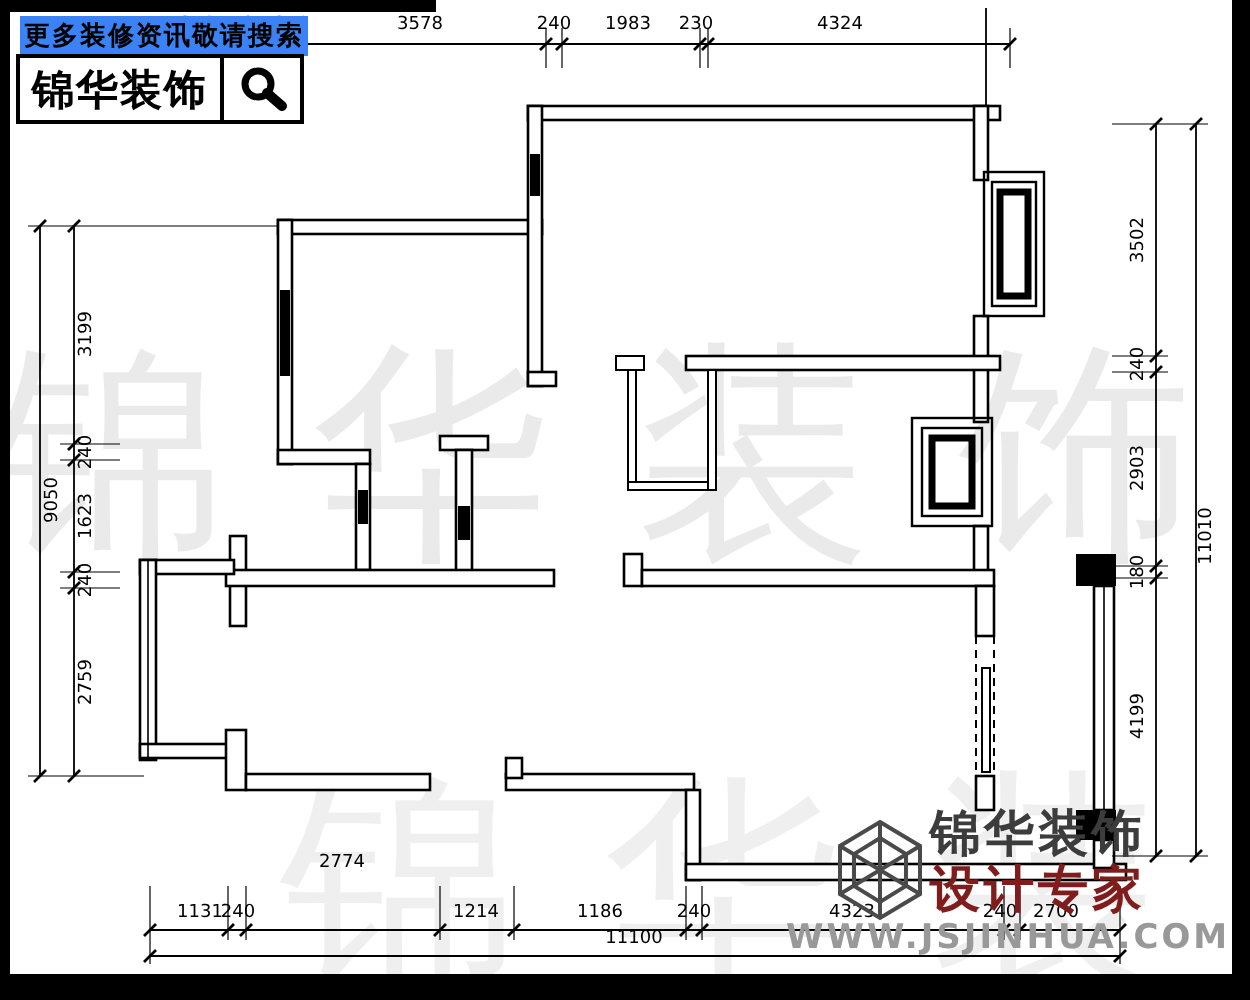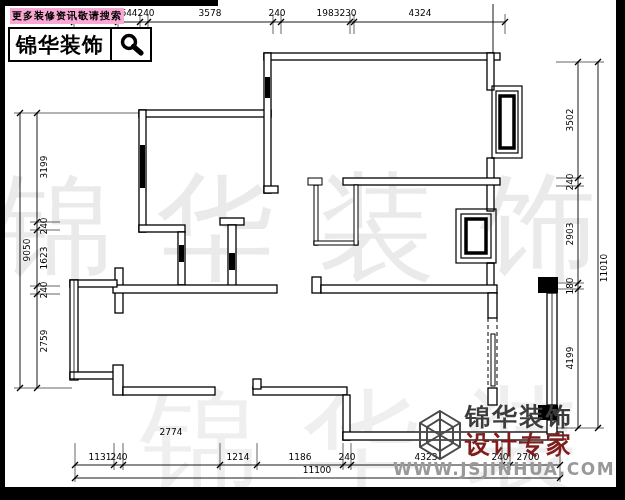--- a/index.html
+++ b/index.html
@@ -7,22 +7,22 @@
          font-family:"DejaVu Sans","Liberation Sans",sans-serif;}
   .plan-svg{position:absolute;left:0;top:0;}
   
   .wm{position:absolute;font-size:118px;letter-spacing:44px;white-space:nowrap;
       color:#000;opacity:0.08;font-family:"DejaVu Sans",sans-serif;pointer-events:none;line-height:1;}
   
   .dim{position:absolute;font-size:9px;color:#000;white-space:nowrap;
        transform:translate(-50%,-50%);line-height:1;}
   .dim.v{transform:translate(-50%,-50%) rotate(-90deg);}
   
-  .tagline{position:absolute;left:10px;top:8px;font-size:10px;font-weight:bold;color:#000;
-           letter-spacing:1px;background:#f9a8d4;padding:1px 2px;}
+  .tagline{position:absolute;left:10px;top:8px;font-size:13px;font-weight:bold;color:#000;
+           letter-spacing:1px;background:#3b82f6;padding:1px 2px;}
   .brandbox{position:absolute;left:8px;top:27px;width:144px;height:35px;border:2px solid #000;
             background:#fff;display:flex;align-items:stretch;box-sizing:border-box;}
   .brandbox .btxt{flex:1;display:flex;align-items:center;justify-content:center;
                   font-size:21px;font-weight:bold;letter-spacing:1px;border-right:2px solid #000;}
   .brandbox .bicon{width:38px;display:flex;align-items:center;justify-content:center;}
   
   .blogo{position:absolute;right:8px;bottom:18px;width:200px;height:75px;}
   .blogo .hex{position:absolute;left:0;top:2px;}
   .blogo .t1{position:absolute;left:48px;top:-4px;font-size:25px;font-weight:bold;color:#3c3c3c;letter-spacing:2px;line-height:1.1;}
   .blogo .t2{position:absolute;left:48px;top:24px;font-size:25px;font-weight:bold;color:#7f1d1d;letter-spacing:2px;line-height:1.1;}
@@ -130,21 +130,21 @@
                M575 65L581 59 M575 181L581 175 M575 189L581 183 M575 286L581 280 M575 292L581 286 M575 431L581 425
                M595 65L601 59 M595 431L601 425"></path>
     </g>
   </svg>
 
   <span class="dim" style="left:96px;top:13px">1248</span>
   <span class="dim" style="left:129px;top:13px">644</span>
   <span class="dim" style="left:146px;top:13px">240</span>
   <span class="dim" style="left:210px;top:13px">3578</span>
   <span class="dim" style="left:277px;top:13px">240</span>
-  <span class="dim" style="left:328px;top:13px">1983</span>
+  <span class="dim" style="left:314px;top:13px">1983</span>
   <span class="dim" style="left:348px;top:13px">230</span>
   <span class="dim" style="left:420px;top:13px">4324</span>
 
   <span class="dim" style="left:100px;top:457px">1131</span>
   <span class="dim" style="left:119px;top:457px">240</span>
   <span class="dim" style="left:171px;top:432px">2774</span>
   <span class="dim" style="left:238px;top:457px">1214</span>
   <span class="dim" style="left:300px;top:457px">1186</span>
   <span class="dim" style="left:347px;top:457px">240</span>
   <span class="dim" style="left:426px;top:457px">4323</span>

